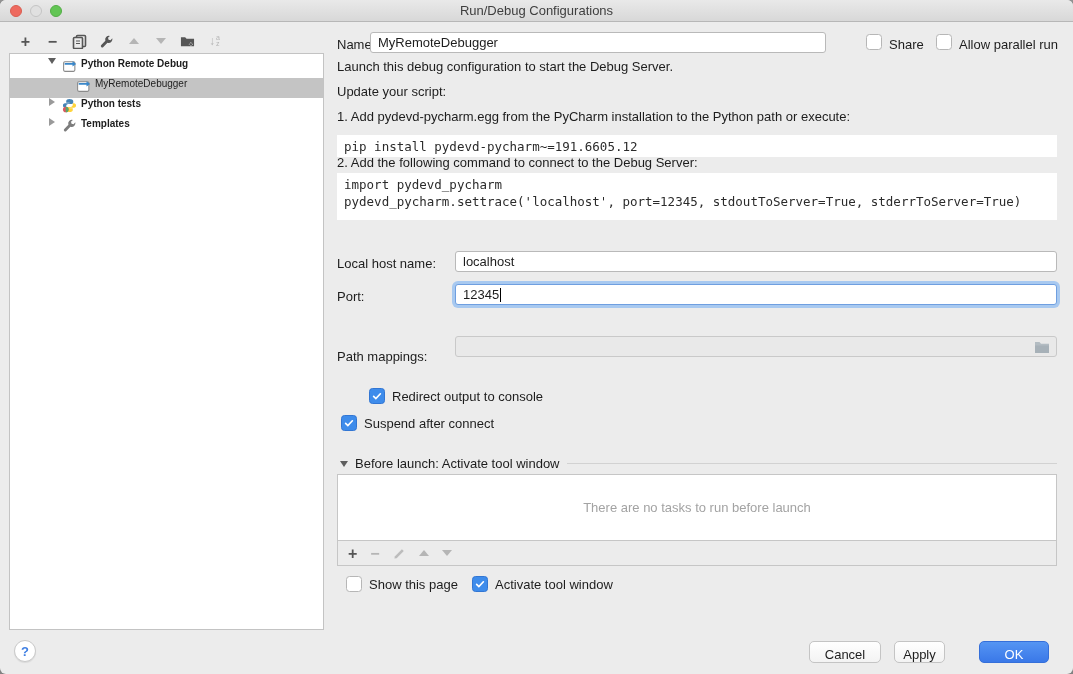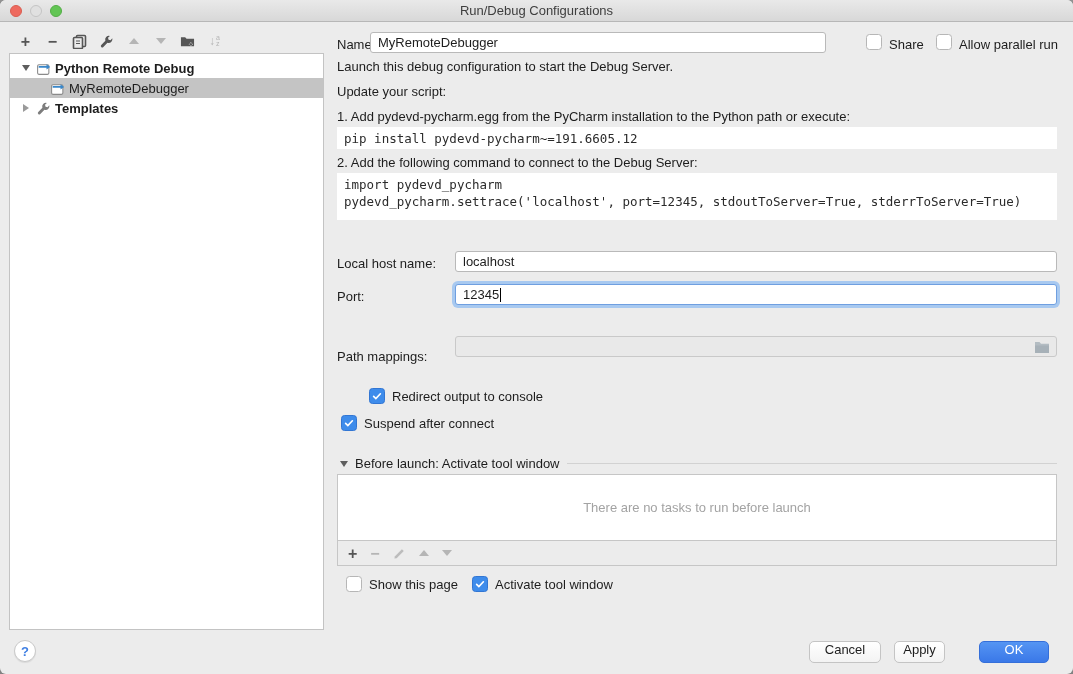--- a/index.html
+++ b/index.html
@@ -37,21 +37,21 @@
   .tri-down { width:0; height:0; border-left:5px solid transparent; border-right:5px solid transparent; border-top:6px solid #b5b5b5; }
   .sort { display:flex; align-items:center; color:#b5b5b5; }
   .sort .ar { font-size:12px; }
   .sort .az { display:flex; flex-direction:column; font-size:7px; line-height:6px; margin-left:1px; }
 
   
   .tree-panel {
     position:absolute; left:9px; top:53px; width:315px; height:577px;
     background:#ffffff; border:1px solid #c3c3c3;
   }
-  .trow { position:relative; height:20px; display:flex; align-items:center; font-size:13px; }
+  .trow { position:relative; height:20px; display:flex; font-size:10px;padding-left:26px; }
   .trow .lbl.b { font-weight:bold; }
   .trow.selected { background:#c4c4c4; }
   .tw { width:12px; display:flex; justify-content:center; margin-left:10px; }
   .exp { width:0; height:0; border-left:4.5px solid transparent; border-right:4.5px solid transparent; border-top:6px solid #5e5e5e; }
   .col { width:0; height:0; border-top:4.5px solid transparent; border-bottom:4.5px solid transparent; border-left:6px solid #9a9a9a; }
   .ticon { width:15px; height:15px; margin:0 4px 0 4px; flex:0 0 auto; }
   .indent2 { margin-left:40px; }
 
   
   .abs { position:absolute; }
@@ -86,21 +86,21 @@
     color:#a3a3a3; font-size:13px;
   }
   .tasks-toolbar {
     background:#ececec; border:1px solid #c6c6c6; border-top:none;
     display:flex; align-items:center; gap:13px; padding-left:10px;
   }
 
   
   .btn {
     position:absolute; height:22px; border-radius:5px; font-size:13px;
-    display:flex; align-items:flex-start; justify-content:center;
+    display:flex; align-items:flex-end; justify-content:center;
     background:linear-gradient(#ffffff,#f3f3f3); border:1px solid #c4c4c4; color:#1d1d1d;
   }
   .btn.primary {
     background:linear-gradient(#5595f3,#3a78e8); border:1px solid #356fd9; color:#fff;
   }
   .help-btn {
     position:absolute; left:14px; top:640px; width:22px; height:22px; border-radius:50%;
     background:#fff; border:1px solid #c9c9c9; color:#3f7fe3; font-weight:bold;
     display:flex; align-items:center; justify-content:center; font-size:13px;
     box-shadow:0 1px 1px rgba(0,0,0,.08);
@@ -179,38 +179,52 @@
           </svg>
       </span>
       <span class="lbl">MyRemoteDebugger</span>
     </div>
     <div class="trow">
       <span class="tw">
           <span class="col"></span>
         </span>
       <span class="ticon">
         <svg width="15" height="15" viewBox="0 0 16 16">
+            <path fill="#4584b6" d="M7.9 1C5.9 1 4.5 1.8 4.5 3.2V5h3.6v.6H3.2C1.9 5.6 1 6.6 1 8s.9 2.4 2.2 2.4h1.3V8.7c0-1.3 1-2.3 2.3-2.3h3.4c1 0 1.8-.8 1.8-1.9V3.2C12 1.9 10 1 7.9 1z"></path>
+            <path fill="#ffd43b" d="M8.1 15c2 0 3.4-.8 3.4-2.2V11H7.9v-.6h4.9c1.3 0 2.2-1 2.2-2.4s-.9-2.4-2.2-2.4h-1.3v1.7c0 1.3-1 2.3-2.3 2.3H5.8c-1 0-1.8.8-1.8 1.9v1.3C4 14.1 6 15 8.1 15z"></path>
+            <circle cx="4" cy="12.3" r="3" fill="#db5860"></circle>
+            <path d="M4 9.3a3 3 0 0 1 0 6z" fill="#59a869"></path>
+          </svg>
+      </span>
+      <span class="lbl b">Python tests</span>
+    </div>
+    <div class="trow">
+      <span class="tw">
+          <span class="col"></span>
+        </span>
+      <span class="ticon">
+        <svg width="15" height="15" viewBox="0 0 16 16">
             <path d="M14.2 4.6a4 4 0 0 1-5.2 4.8L4.6 13.8a1.55 1.55 0 0 1-2.2-2.2L6.8 7.2A4 4 0 0 1 11.6 2l-2 2 .6 2.1 2.1.6z" fill="#7d7d7d"></path>
           </svg>
       </span>
       <span class="lbl b">Templates</span>
     </div>
   </div>
 
   <div class="abs label" style="left:337px; top:37px;">Name:</div>
   <input class="abs field" style="left: 370px; top: 32px; width: 456px;" value="MyRemoteDebugger">
   <span class="abs cb" style="left:866px; top:34px;"></span>
   <div class="abs label" style="left:889px; top:37px;">Share</div>
   <span class="abs cb" style="left:936px; top:34px;"></span>
   <div class="abs label" style="left:959px; top:37px;">Allow parallel run</div>
 
   <div class="abs label" style="left:337px; top:59px;">Launch this debug configuration to start the Debug Server.</div>
   <div class="abs label" style="left:337px; top:84px;">Update your script:</div>
   <div class="abs label" style="left:337px; top:109px;">1. Add pydevd-pycharm.egg from the PyCharm installation to the Python path or execute:</div>
-  <div class="abs code" style="left:337px; top:127px; width:720px; height:22px;">pip install pydevd-pycharm~=191.6605.12</div>
+  <div class="abs code" style="left:337px; top:135px; width:720px; height:22px;">pip install pydevd-pycharm~=191.6605.12</div>
   <div class="abs label" style="left:337px; top:155px;">2. Add the following command to connect to the Debug Server:</div>
   <div class="abs code" style="left:337px; top:173px; width:720px; height:47px;">
     <div>import pydevd_pycharm</div>
     <div>pydevd_pycharm.settrace('localhost', port=12345, stdoutToServer=True, stderrToServer=True)</div>
   </div>
 
   <div class="abs label" style="left:337px; top:256px;">Local host name:</div>
   <input class="abs field" style="left: 455px; top: 251px; width: 602px;" value="localhost">
   <div class="abs label" style="left:337px; top:289px;">Port:</div>
   <div class="abs field focused" style="left:455px; top:284px; width:602px;">

